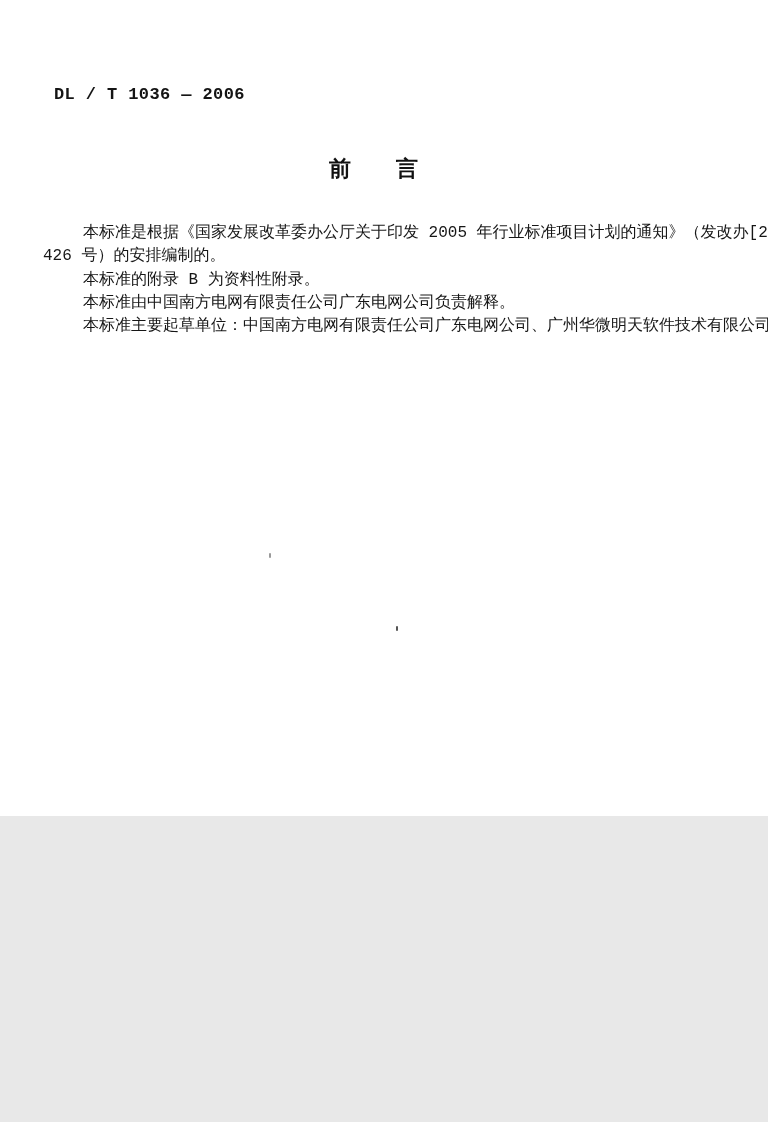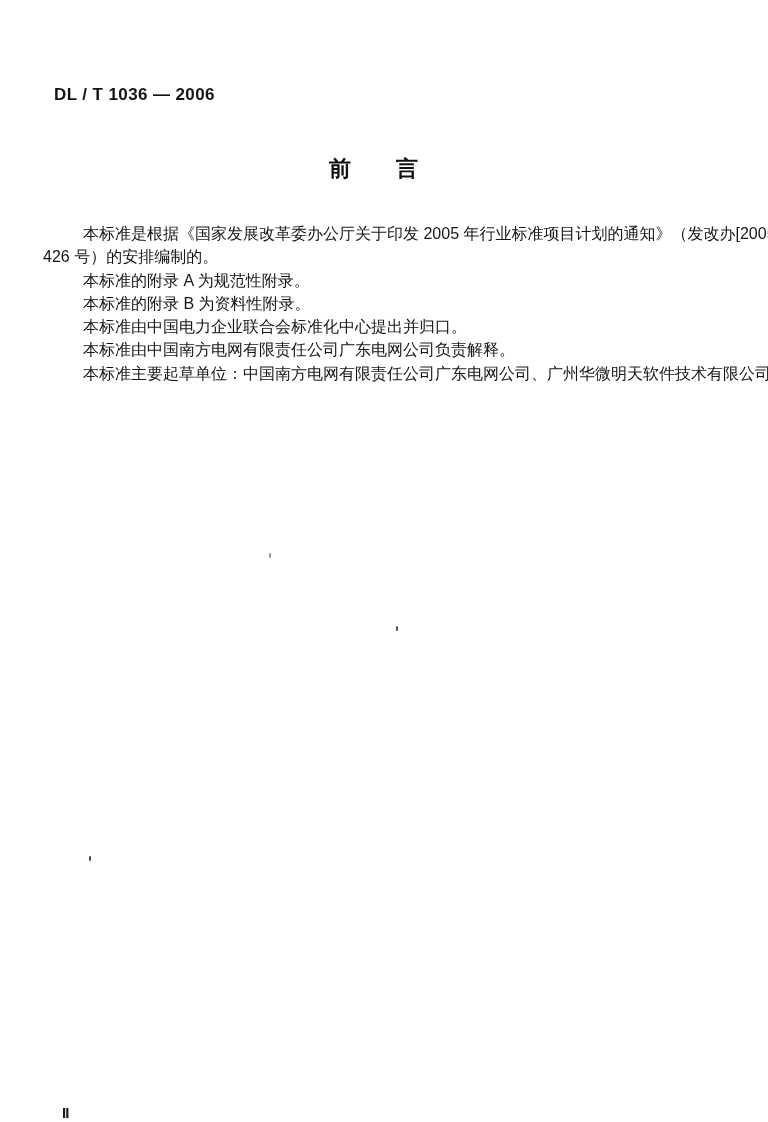--- a/index.html
+++ b/index.html
@@ -3,25 +3,25 @@
 <meta charset="utf-8">
 <style>
   html, body {
     margin: 0;
     padding: 0;
     background: #e8e8e8;
   }
   .page {
     position: relative;
     width: 768px;
-    height: 1122px;
+    height: 816px;
     margin: 0 auto;
     background: #ffffff;
     overflow: hidden;
-    font-family: Liberation Sans, sans-serif;
+    font-family: Liberation Mono, monospace;
     color: #1a1a1a;
   }
   .doc-header {
     position: absolute;
     left: 54px;
     top: 85px;
     font-size: 17px;
     font-weight: bold;
     letter-spacing: 0.4px;
     white-space: nowrap;
@@ -79,23 +79,21 @@
   <div class="doc-header">DL / T 1036 — 2006</div>
 
   <div class="doc-title">
     <span>前</span>
     <span>言</span>
   </div>
 
   <div class="doc-body">
     <div class="line indent">本标准是根据《国家发展改革委办公厅关于印发 2005 年行业标准项目计划的通知》（发改办[2005]</div>
     <div class="line">426 号）的安排编制的。</div>
-    <div class="line indent">本标准的附录 A 为规范性附录。</div>
     <div class="line indent">本标准的附录 B 为资料性附录。</div>
-    <div class="line indent">本标准由中国电力企业联合会标准化中心提出并归口。</div>
     <div class="line indent">本标准由中国南方电网有限责任公司广东电网公司负责解释。</div>
     <div class="line indent">本标准主要起草单位：中国南方电网有限责任公司广东电网公司、广州华微明天软件技术有限公司。</div>
   </div>
 
   <div class="speck speck-1"></div>
   <div class="speck speck-2"></div>
   <div class="speck speck-3"></div>
 
   <div class="page-number">II</div>
 

